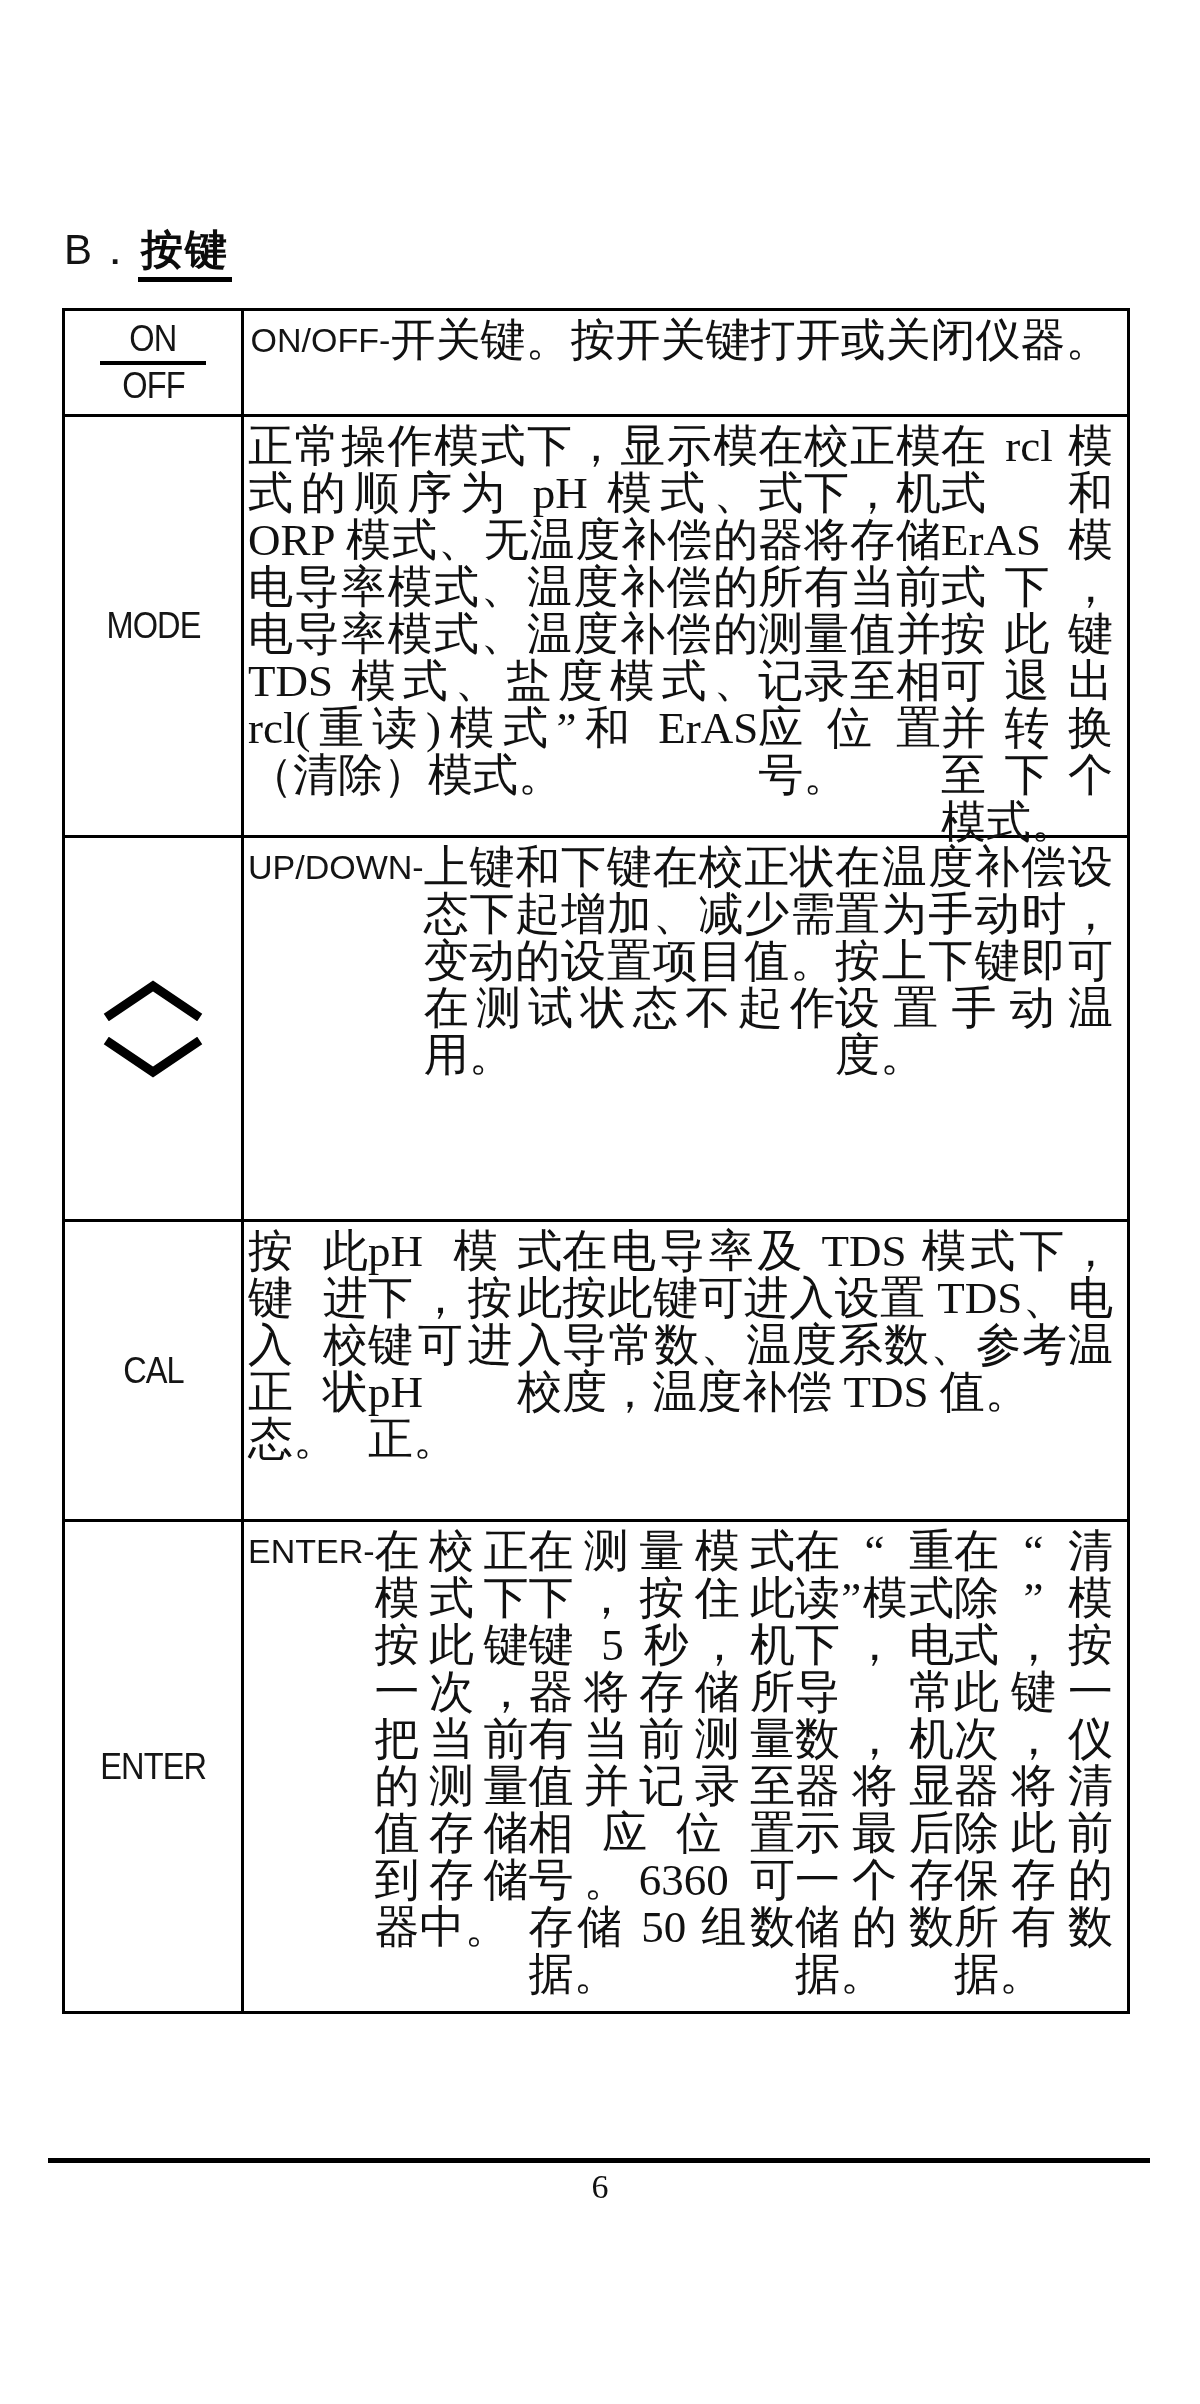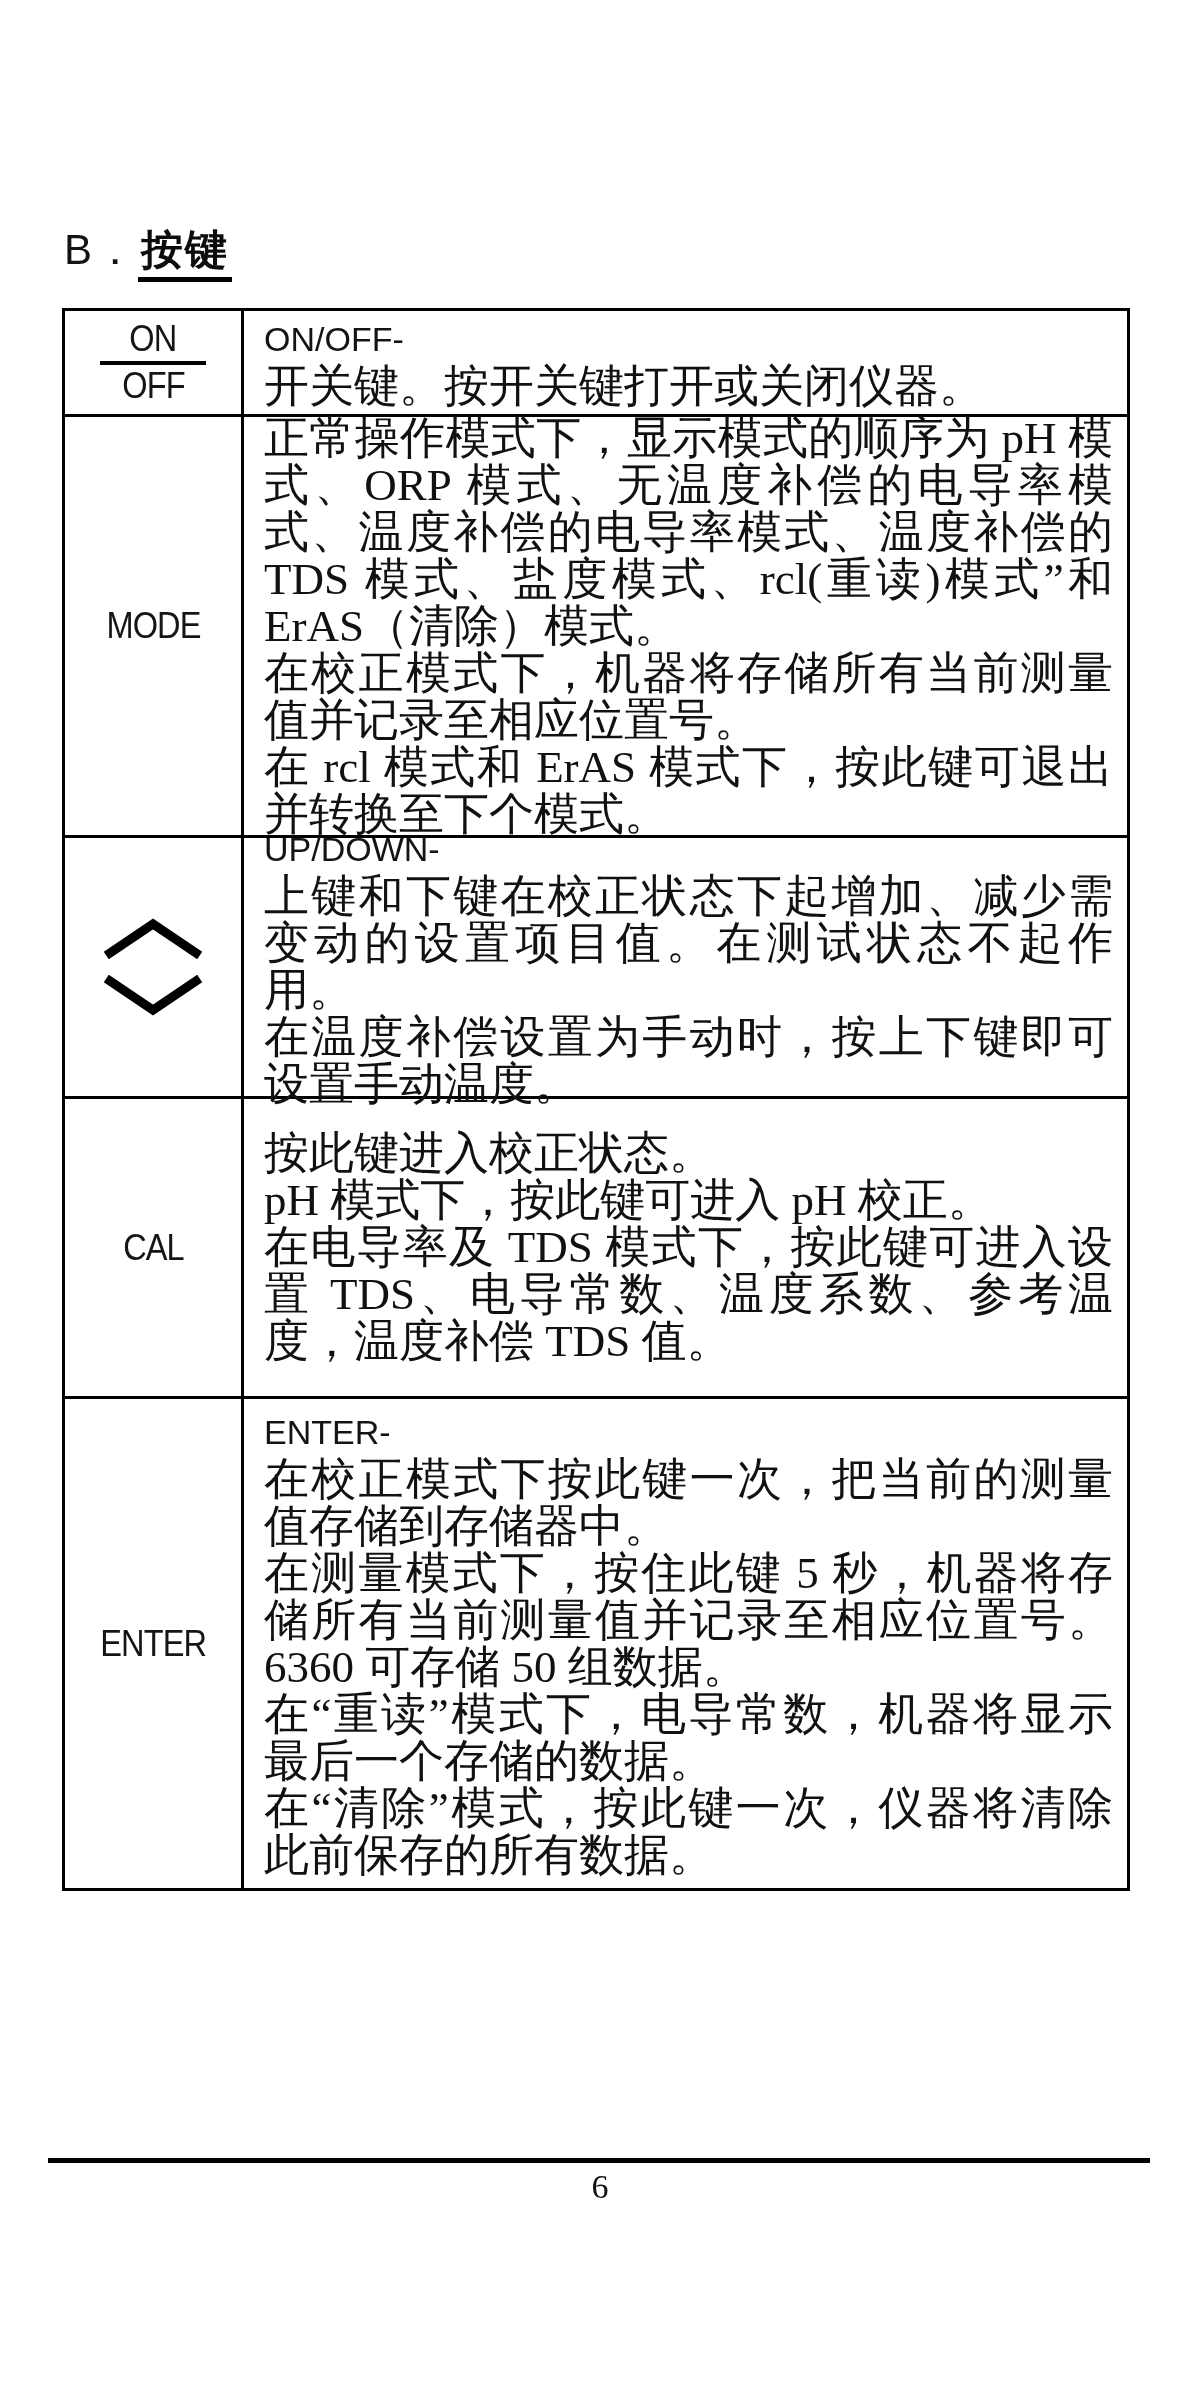--- a/index.html
+++ b/index.html
@@ -46,40 +46,39 @@
     box-sizing:border-box;
     background:#fff;
   }
   .trow {
     display:flex;
     border-bottom:3px solid #000;
     box-sizing:border-box;
   }
   .trow.r1 { height:106px; }
   .trow.r2 { height:421px; }
-  .trow.r3 { height:261px; }
+  .trow.r3 { height:384px; }
   .trow.r4 { height:300px; }
   .trow.r5 { height:489px; border-bottom:none; }
 
   .cell-key {
     width:179px;
     min-width:179px;
     border-right:3px solid #000;
     box-sizing:border-box;
     display:flex;
     align-items:center;
     justify-content:center;
   }
   .cell-desc {
     flex:1;
     box-sizing:border-box;
     display:flex;
-    flex-direction:column;
     justify-content:center;
-    padding:6px 14px 6px 20px;
+    padding:6px 14px 6px 4px;
     border-radius:26px;
   }
 
   .key-label {
     font-family:"Liberation Sans", sans-serif;
     font-size:37px;
     letter-spacing:-1px;
     color:#151515;
     transform:scaleX(0.88);
   }

